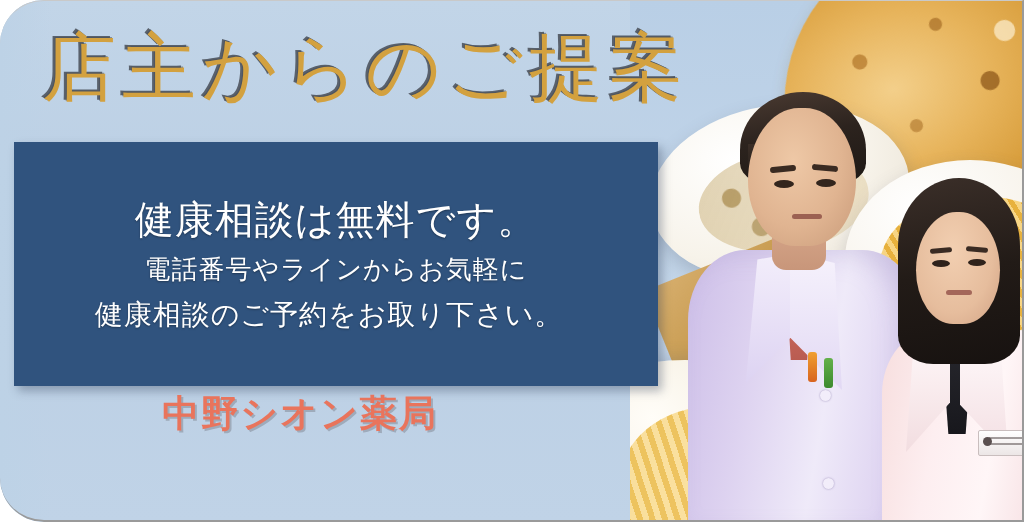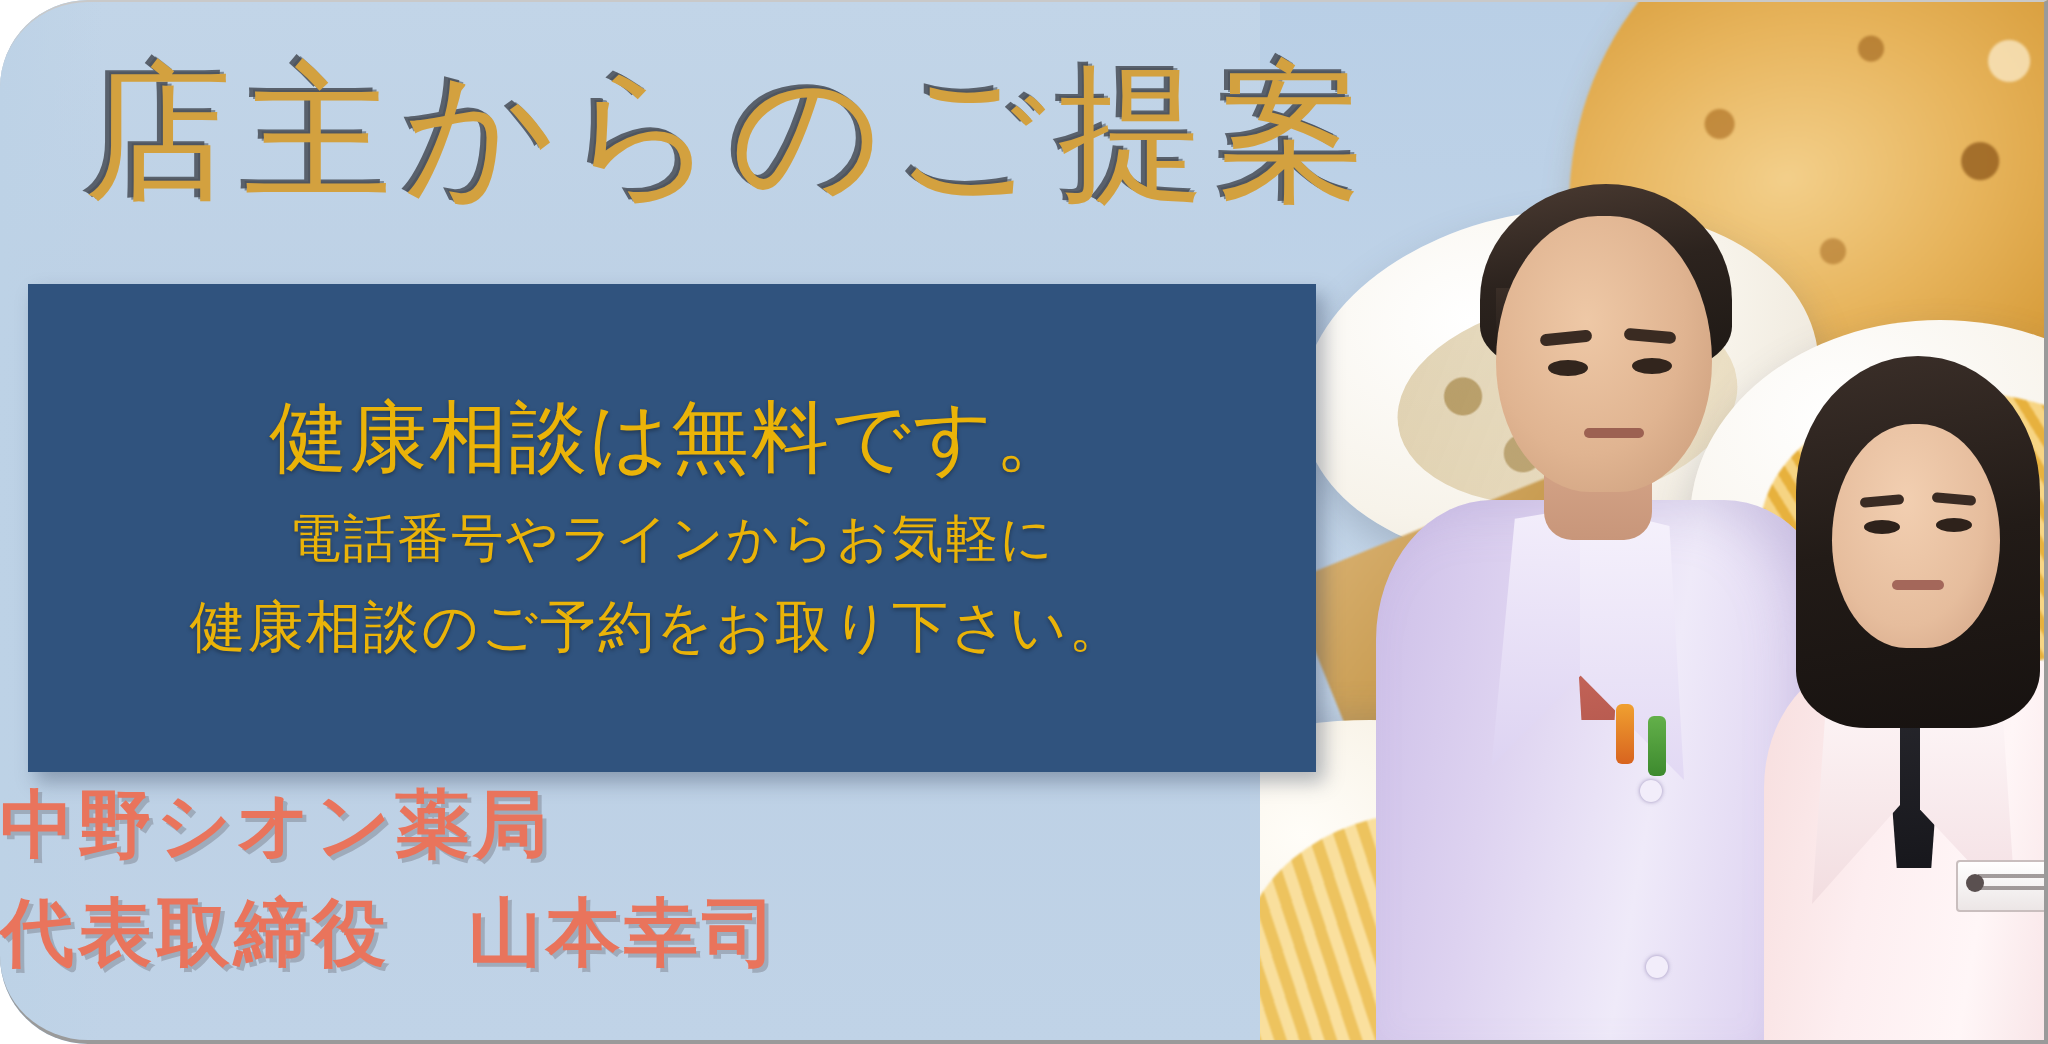--- a/index.html
+++ b/index.html
@@ -288,41 +288,41 @@
     height: 244px;
     background: #30537e;
     z-index: 20;
     box-shadow: 4px 5px 9px rgba(40,55,80,.35);
     display: flex;
     flex-direction: column;
     justify-content: center;
     align-items: center;
   }
   .msg-line {
-    color: #eab308;
+    color: #ffffff;
     font-size: 39px;
     line-height: 1.0;
     letter-spacing: 1px;
     white-space: nowrap;
     margin: 9px 0;
     font-family: "Liberation Serif", "DejaVu Serif", serif;
     text-shadow: 0 1px 2px rgba(0,0,0,.35);
   }
   .msg-line.l1 { font-size: 39px; }
   .msg-line.l2 { font-size: 26px; }
   .msg-line.l3 { font-size: 28px; margin-left: -14px; }
 
   
   #signature {
     position: absolute;
     left: 0;
     top: 394px;
     width: 600px;
     z-index: 25;
-    text-align: left;
+    text-align: center;
     color: #e9745c;
     font-family: "Liberation Serif", "DejaVu Serif", serif;
   }
   .sig-line {
     font-size: 37px;
     line-height: 1.08;
     letter-spacing: 2px;
     white-space: nowrap;
     font-weight: bold;
     text-shadow: 2px 2px 0 rgba(120,125,135,.45);
@@ -381,17 +381,16 @@
   <div id="headline">店主からのご提案</div>
 
   <div id="message-panel">
     <div class="msg-line l1">健康相談は無料です。</div>
     <div class="msg-line l2">電話番号やラインからお気軽に</div>
     <div class="msg-line l3">健康相談のご予約をお取り下さい。</div>
   </div>
 
   <div id="signature">
     <div class="sig-line shop">中野シオン薬局</div>
-    <div class="sig-line name">代表取締役　山本幸司</div>
   </div>
 
   <div id="banner-frame"></div>
 </div>
 
 </body></html>

